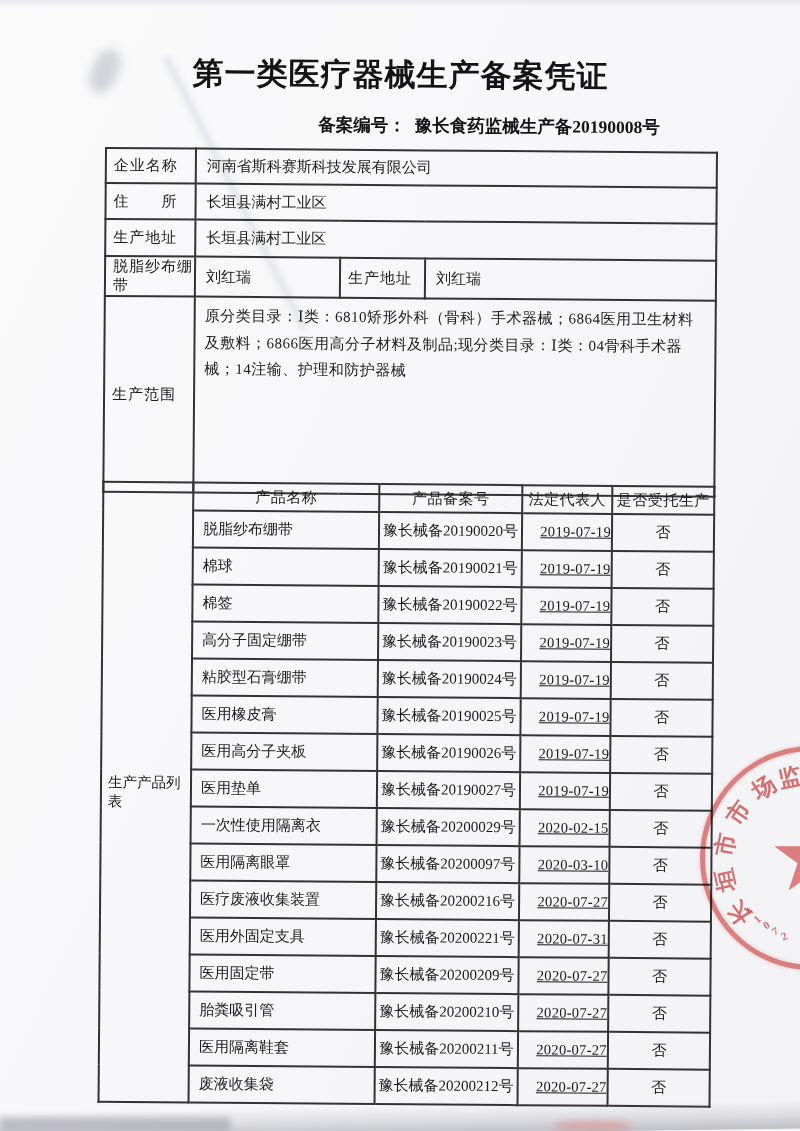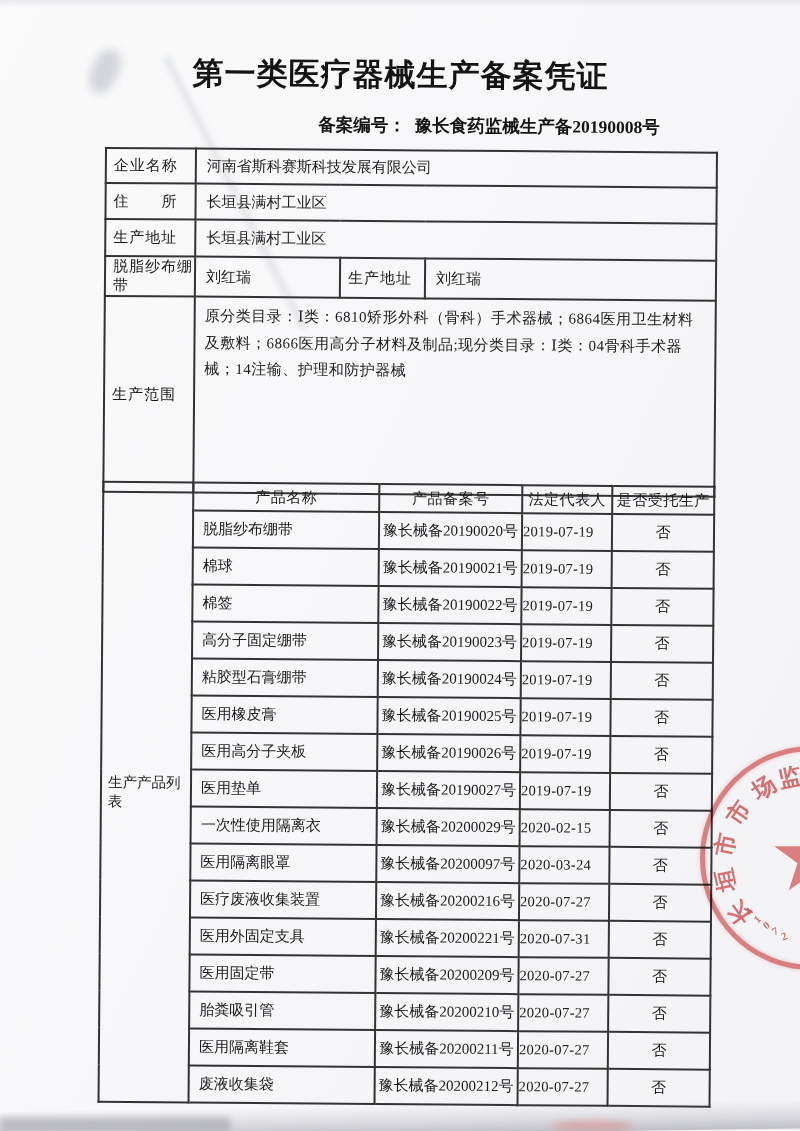--- a/index.html
+++ b/index.html
@@ -31,21 +31,21 @@
   .top-table { position:absolute; left:105px; top:147px; width:611px; }
   .lbl { padding-left:7px; letter-spacing:1px; }
   .val { padding-left:10px; }
   .scope-val { vertical-align:top; padding:5px 7px 0 9px; line-height:26.5px; letter-spacing:0.5px; }
 
   .prod-table { position:absolute; left:105px; top:481px; width:611px; }
   .prod-table td.hdr { text-align:center; font-size:15px; height:28px; letter-spacing:0.5px; }
   .prod-table td { height:37px; }
   .prod-name { padding-left:9px; }
   .prod-rec { text-align:center; }
-  .prod-date { text-align:left; font-size:14.5px; letter-spacing:0.3px; }
+  .prod-date { text-align:right; font-size:14.5px; letter-spacing:0.3px;text-decoration:underline; }
   .prod-ent { text-align:center; }
   .section-lbl { padding-left:6px; letter-spacing:0px; font-size:14.5px; }
 
   
   .seal {
     position:absolute; left:700px; top:746px; width:224px; height:224px;
     mix-blend-mode:multiply; z-index:5; pointer-events:none;
   }
   .seal-ring {
     position:absolute; left:0; top:0; width:224px; height:224px; border-radius:50%;
@@ -221,21 +221,21 @@
           </tr>
       <tr>
             <td class="prod-name">一次性使用隔离衣</td>
             <td class="prod-rec">豫长械备20200029号</td>
             <td class="prod-date">2020-02-15</td>
             <td class="prod-ent">否</td>
           </tr>
       <tr>
             <td class="prod-name">医用隔离眼罩</td>
             <td class="prod-rec">豫长械备20200097号</td>
-            <td class="prod-date">2020-03-24</td>
+            <td class="prod-date">2020-03-10</td>
             <td class="prod-ent">否</td>
           </tr>
       <tr>
             <td class="prod-name">医疗废液收集装置</td>
             <td class="prod-rec">豫长械备20200216号</td>
             <td class="prod-date">2020-07-27</td>
             <td class="prod-ent">否</td>
           </tr>
       <tr>
             <td class="prod-name">医用外固定支具</td>

